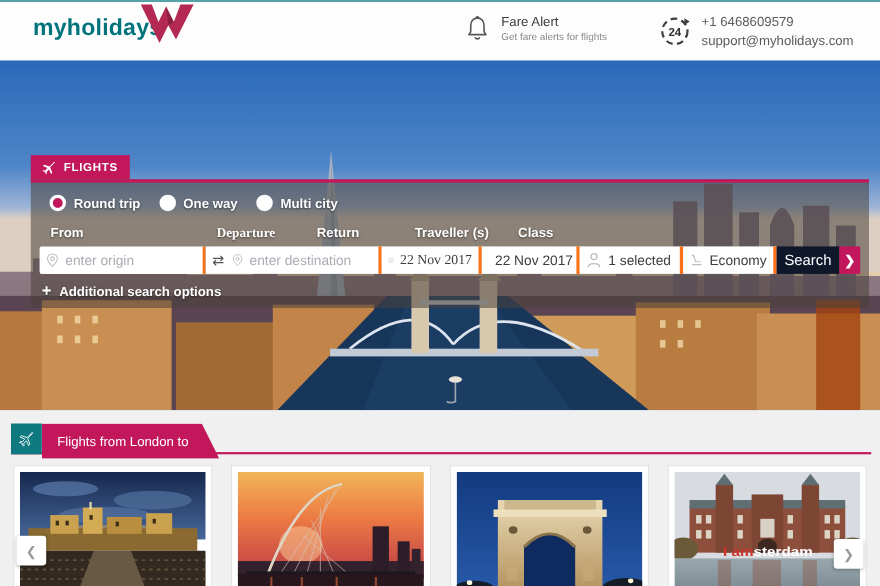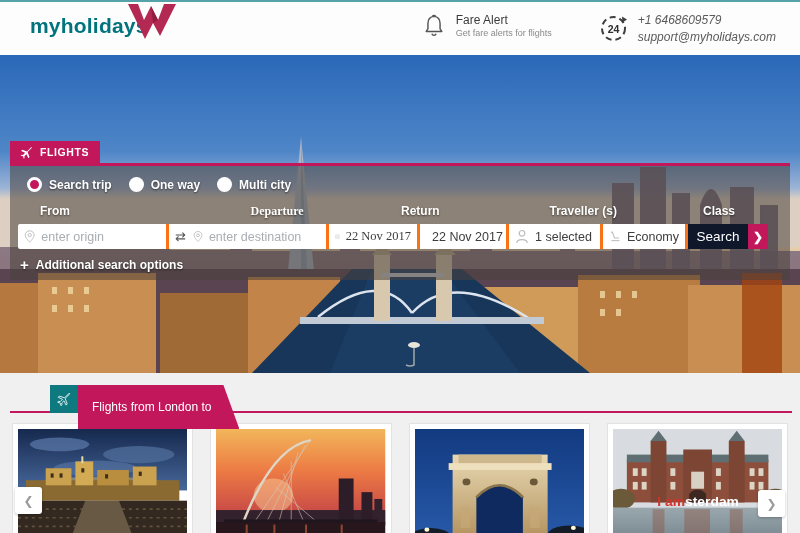--- a/index.html
+++ b/index.html
@@ -17,45 +17,45 @@
     padding:0 16px 0 30px;
   }
   .logo { position:relative; display:flex; align-items:flex-end; cursor:pointer; }
   .logo-text { font-size:21px; font-weight:bold; color:#00737c; letter-spacing:.2px; line-height:1; padding-bottom:6px; }
   .logo-swoosh { position:absolute; right:-30px; top:-12px; }
   .hgroups { margin-left:auto; display:flex; align-items:flex-start; gap:46px; padding-right:8px; }
   .hgroup { display:flex; align-items:center; gap:9px; cursor:pointer; }
   .hgroup .txt { display:flex; flex-direction:column; }
   .fa-title { font-size:12px; color:#3c3c3c; }
   .fa-sub { font-size:9px; color:#8a8a8a; margin-top:1px; }
-  .contact-line { font-size:12px; color:#5a5a5a; line-height:1.35;font-style:italic; }
+  .contact-line { font-size:12px; color:#5a5a5a; line-height:1.35; }
 
   
   .hero { position:relative; height:318px; overflow:hidden; background:#3a6fb5; }
   .hero svg.bg { position:absolute; left:0; top:0; width:100%; height:100%; display:block; }
 
   
-  .widget { position:absolute; left:10px; right:10px; top:86px; }
+  .widget { position:absolute; left:28px; right:10px; top:86px; }
   .tab {
     width:90px; height:22px; background:#c2185b; color:#fff;
     display:flex; align-items:center; gap:7px; padding-left:10px;
     font-size:10.5px; font-weight:bold; letter-spacing:.6px; cursor:pointer;
   }
   .panel {
     background:rgba(74,66,58,0.55);
     border-top:3px solid #c2185b;
     padding:8px 8px 8px 8px;
   }
   .radio-row { display:flex; align-items:center; gap:17px; margin:3px 0 12px 9px; }
   .radio-item { display:flex; align-items:center; gap:7px; cursor:pointer; }
   .radio-circle { width:15px; height:15px; border-radius:50%; background:#fff; flex:0 0 auto; }
   .radio-circle.checked { background:#c2185b; border:3.5px solid #fff; }
   .radio-label { font-size:12px; font-weight:bold; color:#fff; text-shadow:0 1px 2px rgba(0,0,0,.55); }
 
-  .labels-row { display:flex; margin:0 0 5px 16px;justify-content:space-between; }
+  .labels-row { display:flex; margin:0 0 5px 4px; }
   .labels-row .lbl { font-size:12px; font-weight:bold; color:#fff; text-shadow:0 1px 2px rgba(0,0,0,.55); padding-left:6px; flex:0 0 auto; }
   .w-from { width:151px; } .w-to { width:160px; } .w-dep { width:91px;font-family:Liberation Serif, serif; }
   .w-ret { width:89px; } .w-trav { width:94px; } .w-class { width:85px; }
 
   .input-bar { display:flex; height:25px; }
   .cell {
     background:#fff; display:flex; align-items:center; gap:6px;
     padding:0 6px; border-right:3px solid #f97316; flex:0 0 auto; cursor:pointer;
   }
   .cell:first-child { border-radius:2px 0 0 2px; }
@@ -77,21 +77,21 @@
     display:flex; align-items:center; justify-content:center;
   }
   .addl-row { display:flex; align-items:center; gap:7px; margin:8px 0 0 2px; cursor:pointer; }
   .addl-plus { color:#fff; font-size:15px; font-weight:bold; line-height:1; text-shadow:0 1px 2px rgba(0,0,0,.5); }
   .addl-label { color:#fff; font-size:12px; font-weight:bold; text-shadow:0 1px 2px rgba(0,0,0,.55); }
 
   
   .destinations { position:relative; height:160px; background:#f1f0f1; padding-top:12px; }
   .banner-row { position:relative; margin:0 10px; height:28px; }
   .banner-line { position:absolute; left:0; right:-2px; bottom:0; height:2px; background:#c2185b; }
-  .banner { position:relative; display:flex; height:44px; width:max-content;margin-left:40px; }
+  .banner { position:relative; display:flex; height:32px; width:max-content; }
   .banner-plane { width:28px; height:28px; background:#0e7a80; display:flex; align-items:center; justify-content:center; flex:0 0 auto; }
   .banner-ribbon {
     background:#c2185b; color:#fff; font-size:12px;
     display:flex; align-items:center; padding:0 28px 0 14px;
     clip-path:polygon(0 0, calc(100% - 16px) 0, 100% 100%, 0 100%);
   }
   .cards { display:flex; gap:17px; margin:10px 12px 0; }
   .card { flex:1 1 0; background:#fff; border:1px solid #e2e2e2; padding:5px; height:140px; cursor:pointer; }
   .card .ph { width:100%; height:100%; overflow:hidden; }
   .card .ph svg { width:100%; height:100%; display:block; }
@@ -221,21 +221,21 @@
       <svg width="13" height="13" viewBox="0 0 24 24">
         <path d="M21 2 L13 10 L4 7 L2 9 L9.5 12.5 L5.5 16.5 L2.5 16 L1 17.5 L5.5 19 L7 23.5 L8.5 22 L8 19 L12 15 L15.5 22.5 L17.5 20.5 L14 11 L22 3 Z" fill="#ffffff"></path>
       </svg>
       <span>FLIGHTS</span>
     </div>
 
     <div class="panel">
       <div class="radio-row">
         <div class="radio-item">
           <span class="radio-circle checked"></span>
-          <span class="radio-label">Search trip</span>
+          <span class="radio-label">Round trip</span>
         </div>
         <div class="radio-item">
           <span class="radio-circle"></span>
           <span class="radio-label">One way</span>
         </div>
         <div class="radio-item">
           <span class="radio-circle"></span>
           <span class="radio-label">Multi city</span>
         </div>
       </div>

